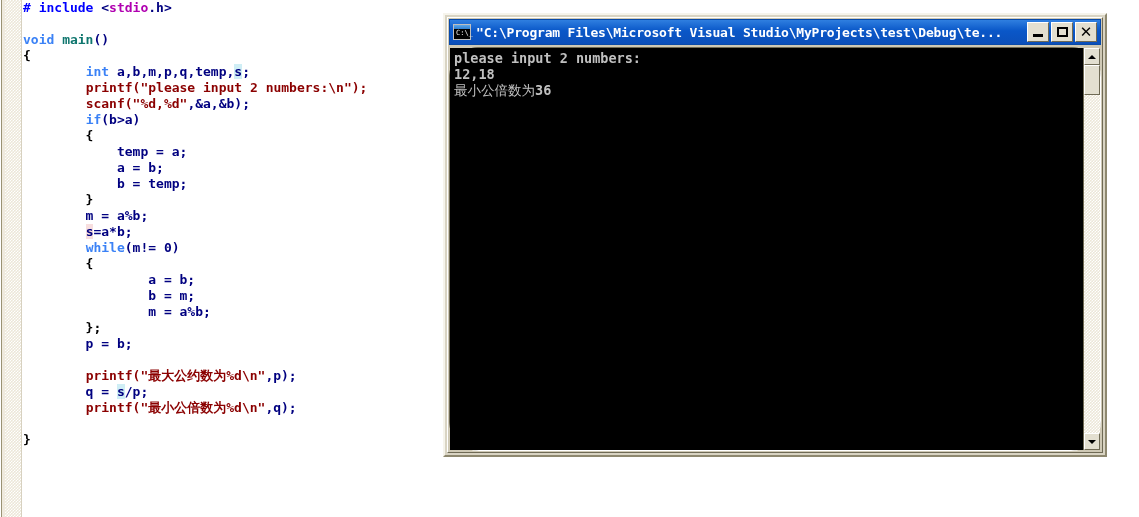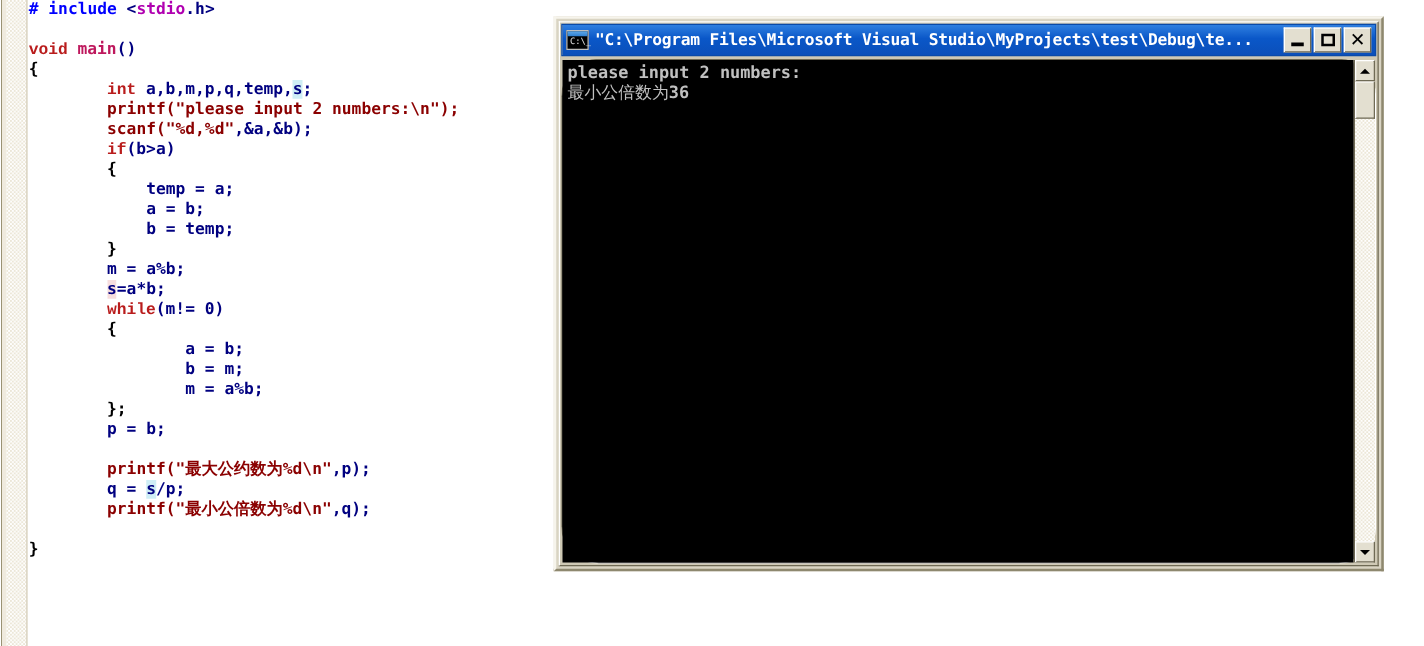--- a/index.html
+++ b/index.html
@@ -36,23 +36,23 @@
     position: absolute; left: 23px; top: 0px;
     width: 417px;
     font-family: "DejaVu Sans Mono", monospace;
     font-size: 13px;
     line-height: 16px;
     font-weight: bold;
     white-space: pre;
     color: #000080;
   }
   .code .ln { height: 16px; }
-  .kw   { color: #b91c1c; font-family: Liberation Mono, monospace; }
+  .kw   { color: #3b82f6; }
   .str  { color: #8b0000; }
-  .fn   { color: #be185d; }
+  .fn   { color: #0f766e; }
   .pre  { color: #0000ff; }
   .hdr  { color: #b000b0; }
   .id   { color: #000080; }
   .punct{ color: #000000; }
   .sel  { background: #cfeef5; }
   .sel2 { background: #f7dede; }
 
   
   .console-win {
     position: absolute; left: 443px; top: 13px;
@@ -209,21 +209,21 @@
           <div class="wbtn">
             <span class="g-max"></span>
           </div>
           <div class="wbtn">
             <span class="g-close">✕</span>
           </div>
         </div>
       </div>
 
       <div class="console-body-wrap">
-        <div class="console-text" id="console-out"><div><span>please input 2 numbers:</span></div><div><span class="cjk">最小公倍数为</span><span>36</span></div></div>
+        <div class="console-text" id="console-out"><div><span>please input 2 numbers:</span></div><div><span>12,18</span></div><div><span class="cjk">最小公倍数为</span><span>36</span></div></div>
         <div class="vscroll">
           <div class="sb-btn">
             <span class="arrow-up"></span>
           </div>
           <div class="sb-thumb"></div>
           <div class="sb-track"></div>
           <div class="sb-btn">
             <span class="arrow-down"></span>
           </div>
         </div>

